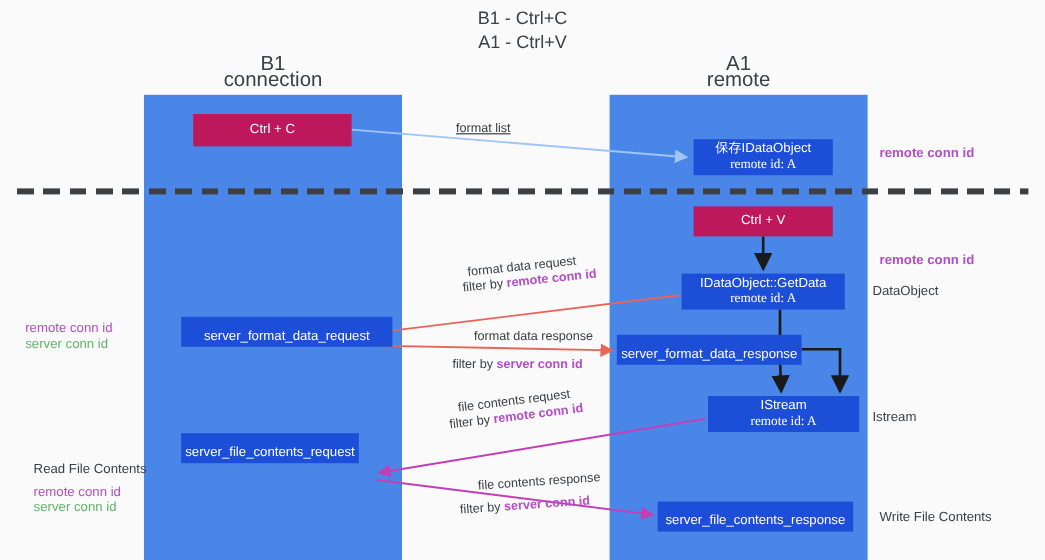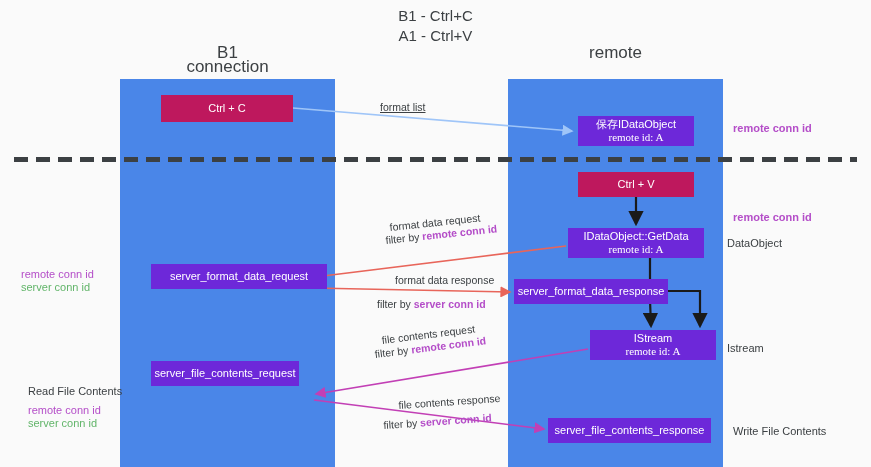--- a/index.html
+++ b/index.html
@@ -33,21 +33,21 @@
   }
 
   
   .box{
     position:absolute;display:flex;flex-direction:column;
     align-items:center;justify-content:center;
     color:#fff;font-size:11px;line-height:13px;text-align:center;
     box-sizing:border-box;padding:2px 4px;
   }
   .box.green{background:#be185d;}
-  .box.orange{background:#6d28d9;}
+  .box.orange{background:#1d4ed8;justify-content:flex-end;}
   .box .l2{display:block;font-family:Liberation Serif, serif;}
 
   #box-ctrlc{left:161px;top:95px;width:132px;height:27px;}
   #box-idataobject{left:578px;top:116px;width:116px;height:30px;}
   #box-ctrlv{left:578px;top:172px;width:116px;height:25px;}
   #box-getdata{left:568px;top:228px;width:136px;height:30px;}
   #box-fmt-req{left:151px;top:264px;width:176px;height:25px;}
   #box-fmt-resp{left:514px;top:279px;width:154px;height:25px;}
   #box-istream{left:590px;top:330px;width:126px;height:30px;}
   #box-file-req{left:151px;top:361px;width:148px;height:25px;}
@@ -98,20 +98,21 @@
   <div id="title">
     <div>B1 - Ctrl+C</div>
     <div>A1 - Ctrl+V</div>
   </div>
 
   <div class="lane-header" id="hdr-b1">
     <div>B1</div>
     <div>connection</div>
   </div>
   <div class="lane-header" id="hdr-a1">
+    <div>A1</div>
     <div>remote</div>
   </div>
 
   <div class="lane" id="lane-b1"></div>
   <div class="lane" id="lane-a1"></div>
 
   <svg id="wires" viewBox="0 0 871 467">
     <defs>
       <marker id="ah-blue" markerWidth="7" markerHeight="7" refX="6" refY="3.5" orient="auto">
         <path d="M0,0 L7,3.5 L0,7 z" fill="#9fc5f8"></path>

